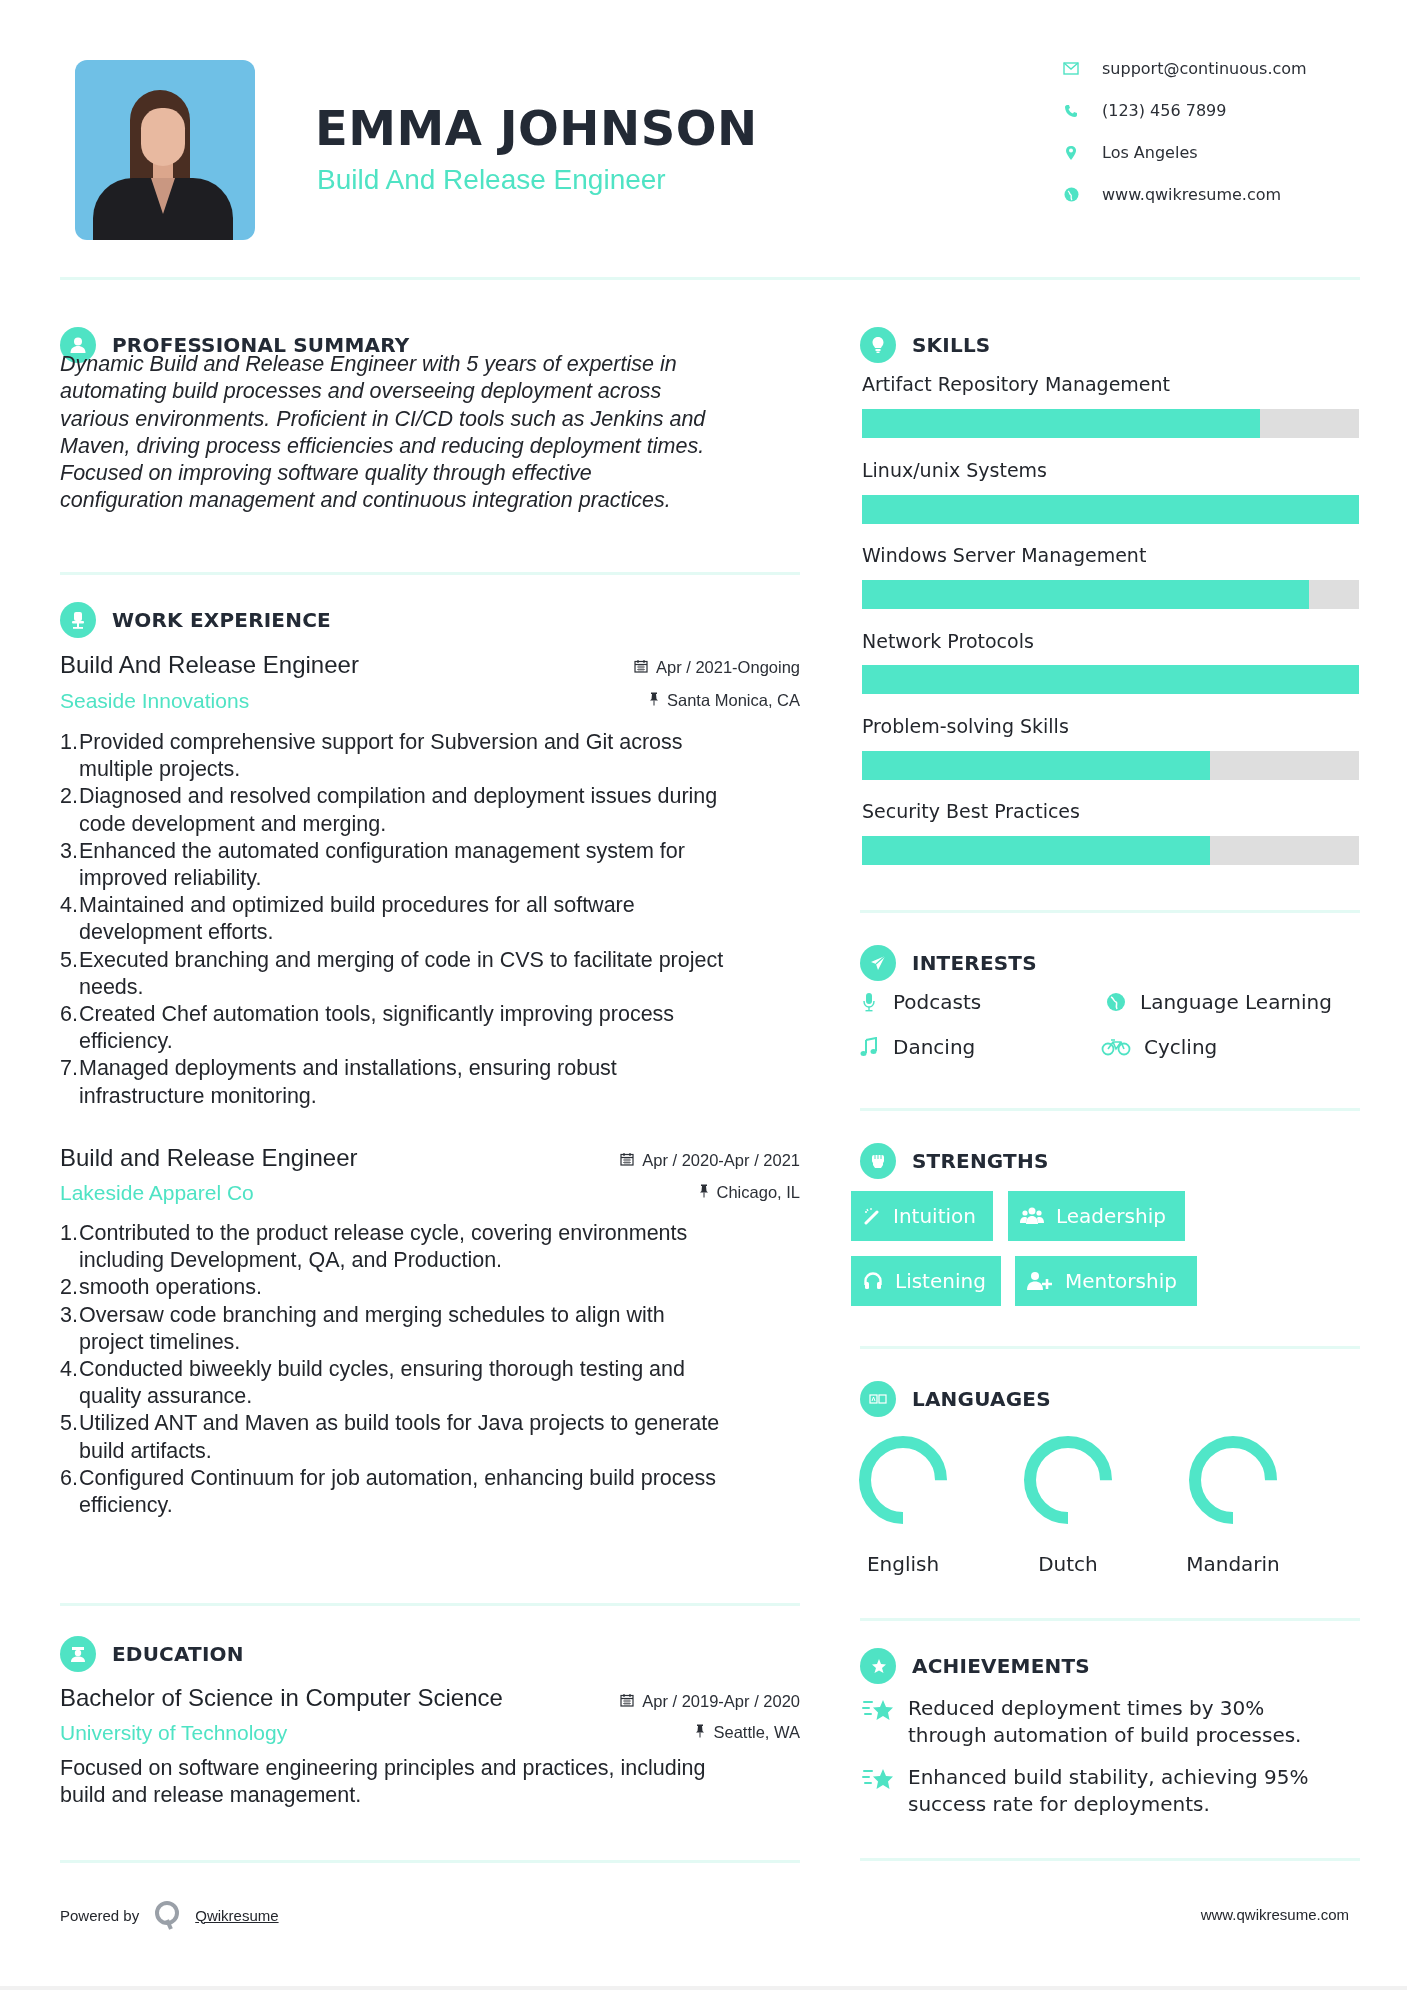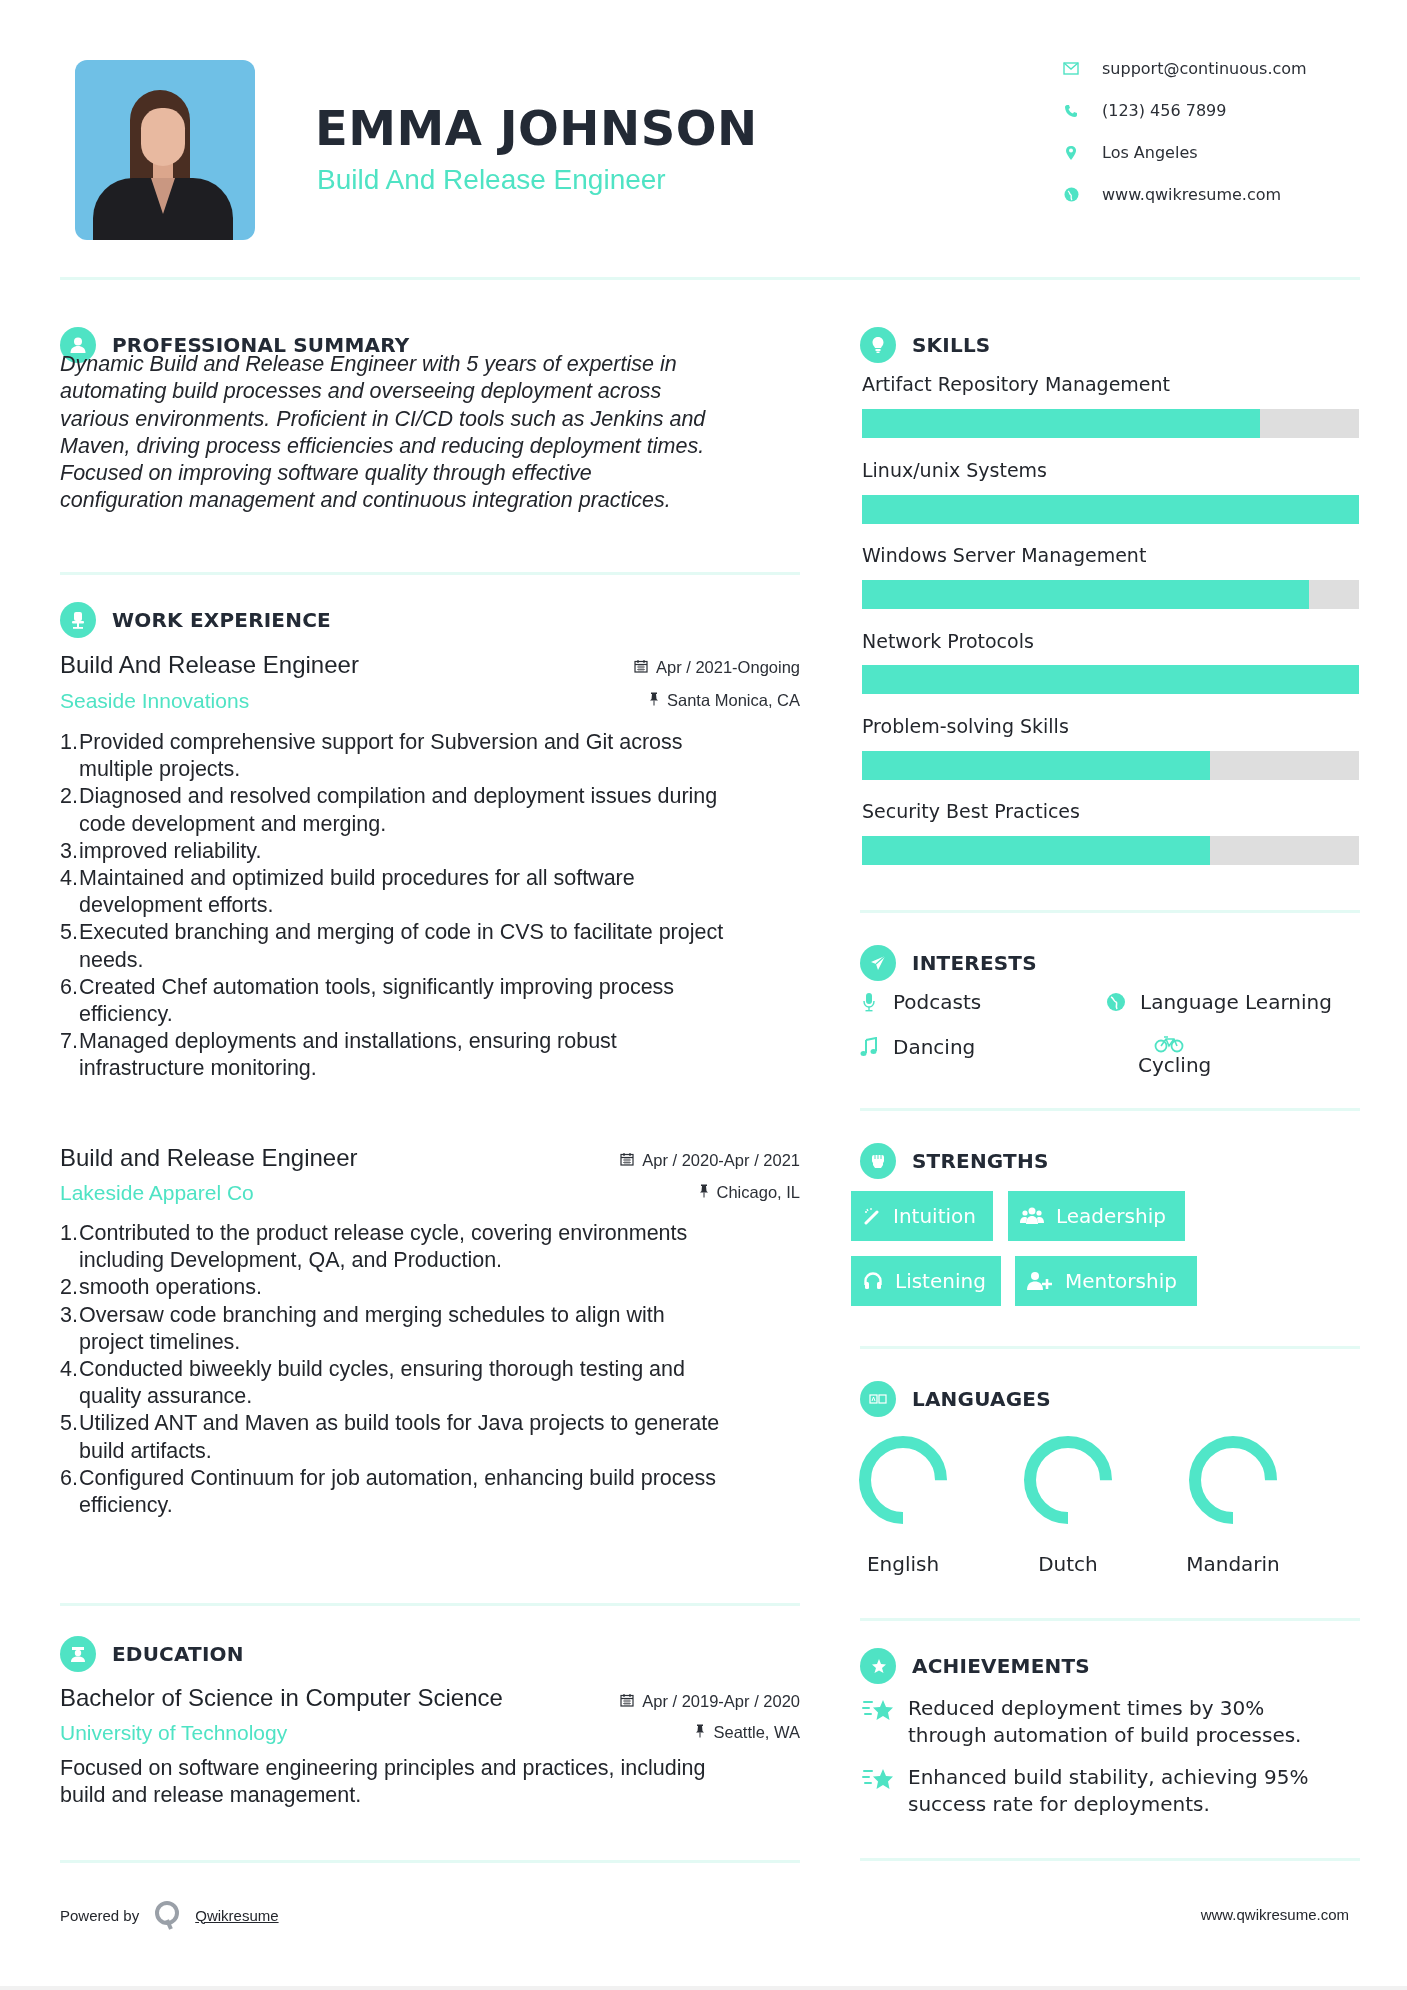--- a/index.html
+++ b/index.html
@@ -188,20 +188,21 @@
         <div>Provided comprehensive support for Subversion and Git across</div>
         <div>multiple projects.</div>
       </li>
     <li>
         <span class="num">2.</span>
         <div>Diagnosed and resolved compilation and deployment issues during</div>
         <div>code development and merging.</div>
       </li>
     <li>
         <span class="num">3.</span>
+        <div>Enhanced the automated configuration management system for</div>
         <div>improved reliability.</div>
       </li>
     <li>
         <span class="num">4.</span>
         <div>Maintained and optimized build procedures for all software</div>
         <div>development efforts.</div>
       </li>
     <li>
         <span class="num">5.</span>
         <div>Executed branching and merging of code in CVS to facilitate project</div>
@@ -394,21 +395,21 @@
     <span class="ii">
       <svg width="18" height="20" viewBox="0 0 18 20">
           <path d="M6 3 L16 1 L16 14" stroke="#4fe3c4" stroke-width="2" fill="none"></path>
           <path d="M6 3 L6 16" stroke="#4fe3c4" stroke-width="2"></path>
           <ellipse cx="3.5" cy="16.5" rx="3" ry="2.5" fill="#4fe3c4"></ellipse>
           <ellipse cx="13.5" cy="14.5" rx="3" ry="2.5" fill="#4fe3c4"></ellipse>
         </svg>
     </span>
     <span>Dancing</span>
   </div>
-  <div class="interest" style="left:1138px; top:1035px;flex-direction:column;">
+  <div class="interest" style="left:1100px; top:1035px;">
     <span class="ii" style="width:32px;">
       <svg width="30" height="18" viewBox="0 0 30 18">
           <circle cx="7" cy="11" r="5.5" stroke="#4fe3c4" stroke-width="1.8" fill="none"></circle>
           <circle cx="23" cy="11" r="5.5" stroke="#4fe3c4" stroke-width="1.8" fill="none"></circle>
           <path d="M7 11 L12 4 L20 4 L23 11 M12 4 L15 11 L20 4 M10 2 H14" stroke="#4fe3c4" stroke-width="1.6" fill="none"></path>
         </svg>
     </span>
     <span>Cycling</span>
   </div>
 

